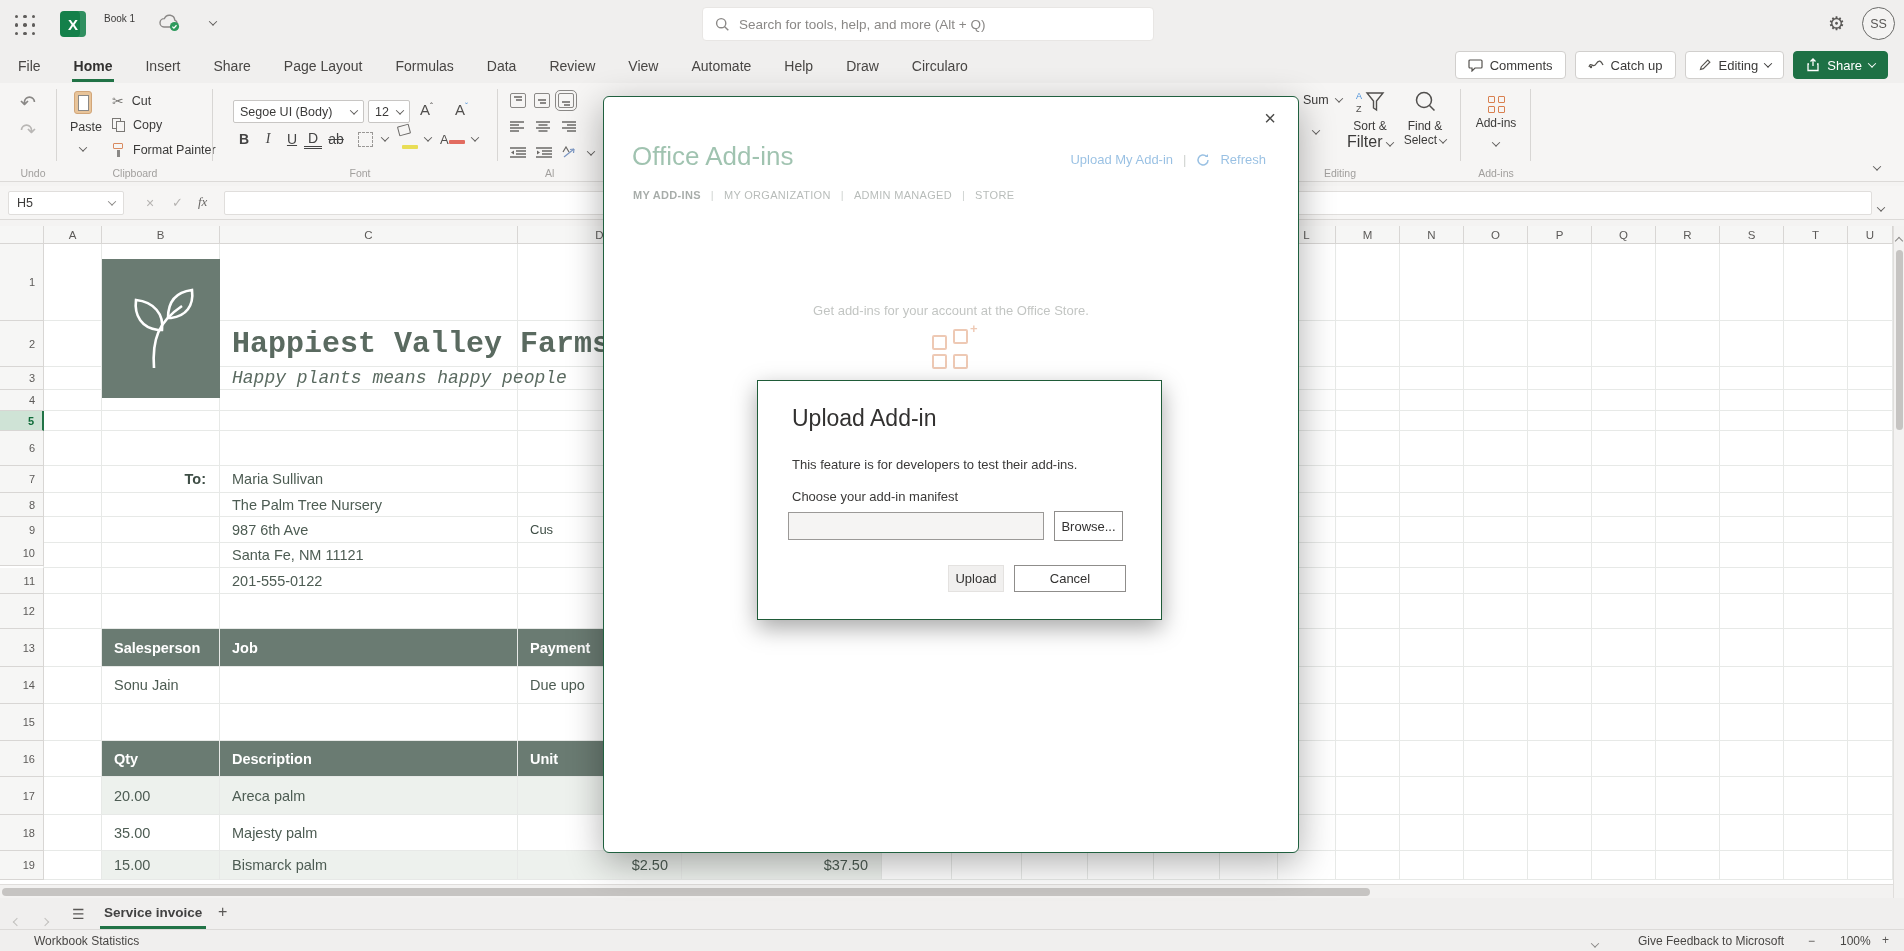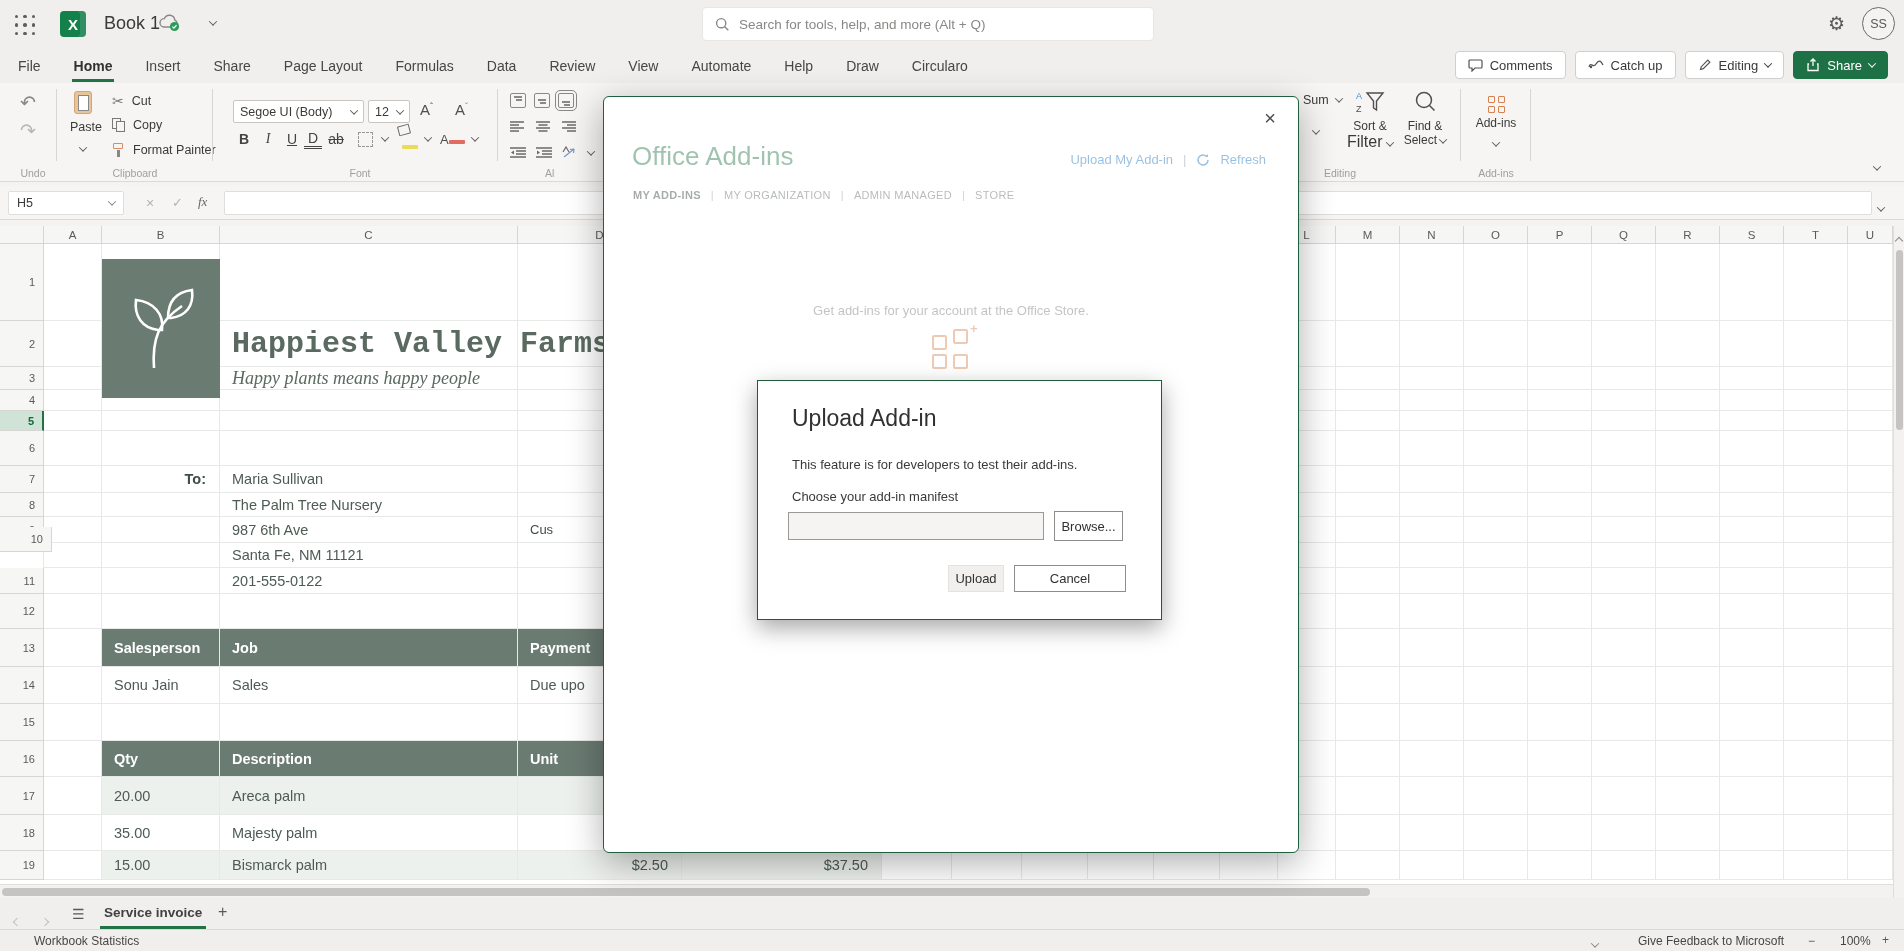--- a/index.html
+++ b/index.html
@@ -10,21 +10,21 @@
   .chv{display:inline-block;width:6px;height:6px;border-right:1.5px solid currentColor;border-bottom:1.5px solid currentColor;transform:rotate(45deg) translate(-1px,-1px)}
   .chv.up{transform:rotate(-135deg)}
   .chv.lf{transform:rotate(135deg)}
   .chv.rt{transform:rotate(-45deg)}
 
   
   #topbar{position:absolute;left:0;top:0;width:1904px;height:48px;background:#f0efee}
   #waffle{position:absolute;left:14px;top:14px;width:22px;height:22px;display:grid;grid-template-columns:repeat(3,1fr);gap:3px}
   #waffle i{width:3.5px;height:3.5px;border-radius:50%;background:#5f5d5b;justify-self:center;align-self:center}
   #xl-icon{position:absolute;left:60px;top:11px;width:26px;height:26px;border-radius:4px;background:#14804a;color:#fff;font-weight:700;font-size:15px;display:flex;align-items:center;justify-content:center;box-shadow:inset -6px 0 0 rgba(255,255,255,.12)}
-  #doc-title{position:absolute;left:104px;top:13px;font-size:18px;color:#3b3a39}
+  #doc-title{position:absolute;left:104px;top:13px;font-size:10px;color:#3b3a39}
   #cloud{position:absolute;left:158px;top:12px}
   #title-chev{position:absolute;left:210px;top:20px;color:#605e5c}
   #searchbox{position:absolute;left:702px;top:7px;width:452px;height:34px;background:#fff;border-radius:4px;border:1px solid #e8e6e4;display:flex;align-items:center;padding-left:12px;gap:9px}
   #searchbox span{font-size:13.5px;color:#8a8886}
   #gear{position:absolute;left:1828px;top:12px;font-size:19px;color:#5a5856}
   #avatar{position:absolute;left:1862px;top:7px;width:33px;height:33px;border-radius:50%;border:1.6px solid #6a6a68;color:#5a5856;font-size:12.5px;display:flex;align-items:center;justify-content:center;background:#f4f3f2}
 
   
   #menubar{position:absolute;left:0;top:48px;width:1904px;height:35px;background:#f0efee}
   #menu-items{position:absolute;left:16px;top:0;height:35px;display:flex;gap:29px;align-items:center}
@@ -54,21 +54,21 @@
 
   
   #grid{position:absolute;left:0;top:226px;width:1893px;height:658px;background:#fff;overflow:hidden}
   .colhdr,.rowhdr{position:absolute;background:#f6f6f5;border-right:1px solid #d8d6d4;border-bottom:1px solid #d8d6d4;font-size:11.5px;color:#5c5a58;display:flex;align-items:center;justify-content:center}
   .rowhdr{justify-content:flex-end;padding-right:8px;font-size:11px}
   .rowhdr.sel{background:#cfe3d6;color:#0f6b39;font-weight:700;border-right:2px solid #217346}
   .gl{position:absolute;background:#e7e9e7}
   .band{position:absolute}
   .cell{position:absolute;padding:0 12px;overflow:visible;white-space:nowrap}
   .c-title{font-family:Liberation Mono, monospace;font-weight:700;font-size:30px;color:#5a6a60}
-  .c-subtitle{font-family:Liberation Serif, serif;font-style:italic;font-size:18px;color:#5a6a60}
+  .c-subtitle{font-family:Liberation Mono, monospace;font-style:italic;font-size:18px;color:#5a6a60}
   .c-body{font-size:14.5px;color:#4d5c53}
   .c-bold{font-size:13px;font-weight:400;color:#3f4e46}
   .c-to{font-size:14.5px;font-weight:700;color:#3f4e46;text-align:right;padding-right:14px;width:100%}
   .c-th{font-size:14.5px;font-weight:700;color:#fff}
   .c-num{font-size:14.5px;color:#4d5c53;text-align:right;padding-right:14px}
   #logo{position:absolute;left:102px;top:33px;width:118px;height:139px;background:#6a7b72;display:flex;align-items:center;justify-content:center}
 
   
   #hscroll{position:absolute;left:0;top:884px;width:1893px;height:14px;background:#f3f2f1;border-top:1px solid #e0dedc}
   #hthumb{position:absolute;left:2px;top:3px;width:1368px;height:8px;border-radius:4px;background:#c6c4c2}
@@ -399,21 +399,20 @@
     <div class="cell c-body" style="left: 220px; top: 240px; width: 298px; height: 27px; line-height: 27px;">Maria Sullivan</div>
     <div class="cell c-body" style="left: 220px; top: 267px; width: 298px; height: 24px; line-height: 24px;">The Palm Tree Nursery</div>
     <div class="cell c-body" style="left: 220px; top: 291px; width: 298px; height: 26px; line-height: 26px;">987 6th Ave</div>
     <div class="cell c-bold" style="left: 518px; top: 291px; width: 164px; height: 26px; line-height: 26px;">Cus</div>
     <div class="cell c-body" style="left: 220px; top: 317px; width: 298px; height: 25px; line-height: 25px;">Santa Fe, NM 11121</div>
     <div class="cell c-body" style="left: 220px; top: 342px; width: 298px; height: 26px; line-height: 26px;">201-555-0122</div>
     <div class="cell c-th" style="left: 102px; top: 403px; width: 118px; height: 38px; line-height: 38px;">Salesperson</div>
     <div class="cell c-th" style="left: 220px; top: 403px; width: 298px; height: 38px; line-height: 38px;">Job</div>
     <div class="cell c-th" style="left: 518px; top: 403px; width: 164px; height: 38px; line-height: 38px;">Payment</div>
     <div class="cell c-body" style="left: 102px; top: 441px; width: 118px; height: 37px; line-height: 37px;">Sonu Jain</div>
-    <div class="cell c-body" style="left: 220px; top: 441px; width: 298px; height: 37px; line-height: 37px;">Sales</div>
     <div class="cell c-body" style="left: 518px; top: 441px; width: 164px; height: 37px; line-height: 37px;">Due upo</div>
     <div class="cell c-th" style="left: 102px; top: 515px; width: 118px; height: 36px; line-height: 36px;">Qty</div>
     <div class="cell c-th" style="left: 220px; top: 515px; width: 298px; height: 36px; line-height: 36px;">Description</div>
     <div class="cell c-th" style="left: 518px; top: 515px; width: 164px; height: 36px; line-height: 36px;">Unit</div>
     <div class="cell c-body" style="left: 102px; top: 551px; width: 118px; height: 38px; line-height: 38px;">20.00</div>
     <div class="cell c-body" style="left: 220px; top: 551px; width: 298px; height: 38px; line-height: 38px;">Areca palm</div>
     <div class="cell c-body" style="left: 102px; top: 589px; width: 118px; height: 36px; line-height: 36px;">35.00</div>
     <div class="cell c-body" style="left: 220px; top: 589px; width: 298px; height: 36px; line-height: 36px;">Majesty palm</div>
     <div class="cell c-body" style="left: 102px; top: 625px; width: 118px; height: 29px; line-height: 29px;">15.00</div>
     <div class="cell c-body" style="left: 220px; top: 625px; width: 298px; height: 29px; line-height: 29px;">Bismarck palm</div>
@@ -443,21 +442,21 @@
     <div class="colhdr" style="left: 1848px; top: 0px; width: 45px; height: 18px;">U</div>
     <div class="rowhdr" style="left: 0px; top: 18px; width: 44px; height: 77px;">1</div>
     <div class="rowhdr" style="left: 0px; top: 95px; width: 44px; height: 46px;">2</div>
     <div class="rowhdr" style="left: 0px; top: 141px; width: 44px; height: 23px;">3</div>
     <div class="rowhdr" style="left: 0px; top: 164px; width: 44px; height: 21px;">4</div>
     <div class="rowhdr sel" style="left: 0px; top: 185px; width: 44px; height: 20px;">5</div>
     <div class="rowhdr" style="left: 0px; top: 205px; width: 44px; height: 35px;">6</div>
     <div class="rowhdr" style="left: 0px; top: 240px; width: 44px; height: 27px;">7</div>
     <div class="rowhdr" style="left: 0px; top: 267px; width: 44px; height: 24px;">8</div>
     <div class="rowhdr" style="left: 0px; top: 291px; width: 44px; height: 26px;">9</div>
-    <div class="rowhdr" style="left: 0px; top: 301px; width: 52px; height: 25px;">10</div>
+    <div class="rowhdr" style="left: 0px; top: 315px; width: 44px; height: 25px;">10</div>
     <div class="rowhdr" style="left: 0px; top: 342px; width: 44px; height: 26px;">11</div>
     <div class="rowhdr" style="left: 0px; top: 368px; width: 44px; height: 35px;">12</div>
     <div class="rowhdr" style="left: 0px; top: 403px; width: 44px; height: 38px;">13</div>
     <div class="rowhdr" style="left: 0px; top: 441px; width: 44px; height: 37px;">14</div>
     <div class="rowhdr" style="left: 0px; top: 478px; width: 44px; height: 37px;">15</div>
     <div class="rowhdr" style="left: 0px; top: 515px; width: 44px; height: 36px;">16</div>
     <div class="rowhdr" style="left: 0px; top: 551px; width: 44px; height: 38px;">17</div>
     <div class="rowhdr" style="left: 0px; top: 589px; width: 44px; height: 36px;">18</div>
     <div class="rowhdr" style="left: 0px; top: 625px; width: 44px; height: 29px;">19</div>
     <div id="logo">

